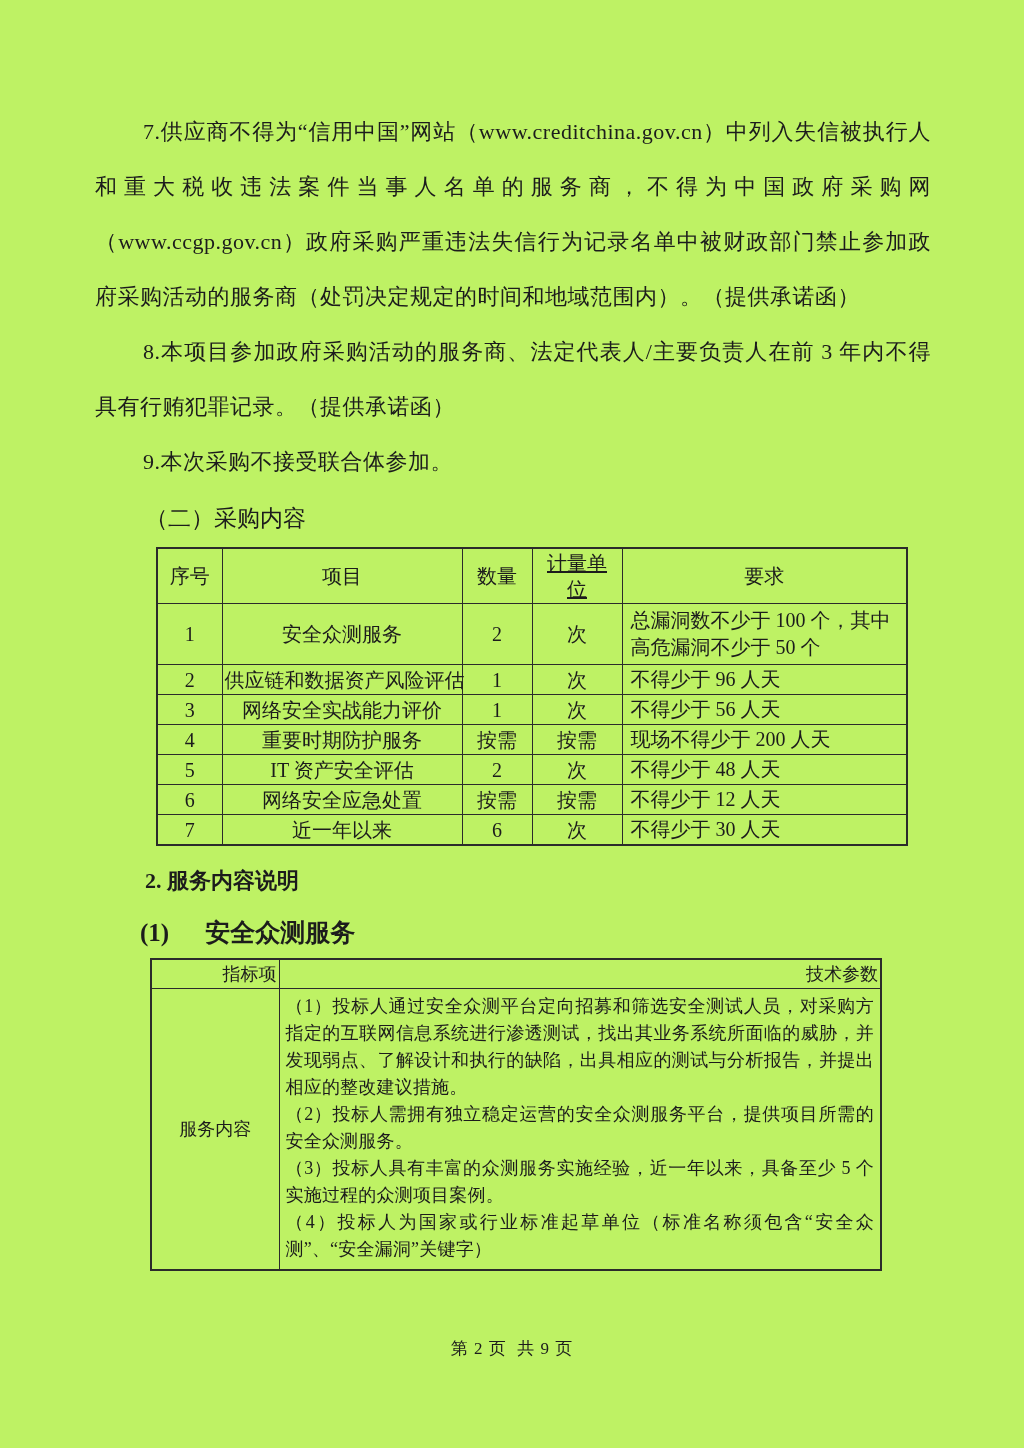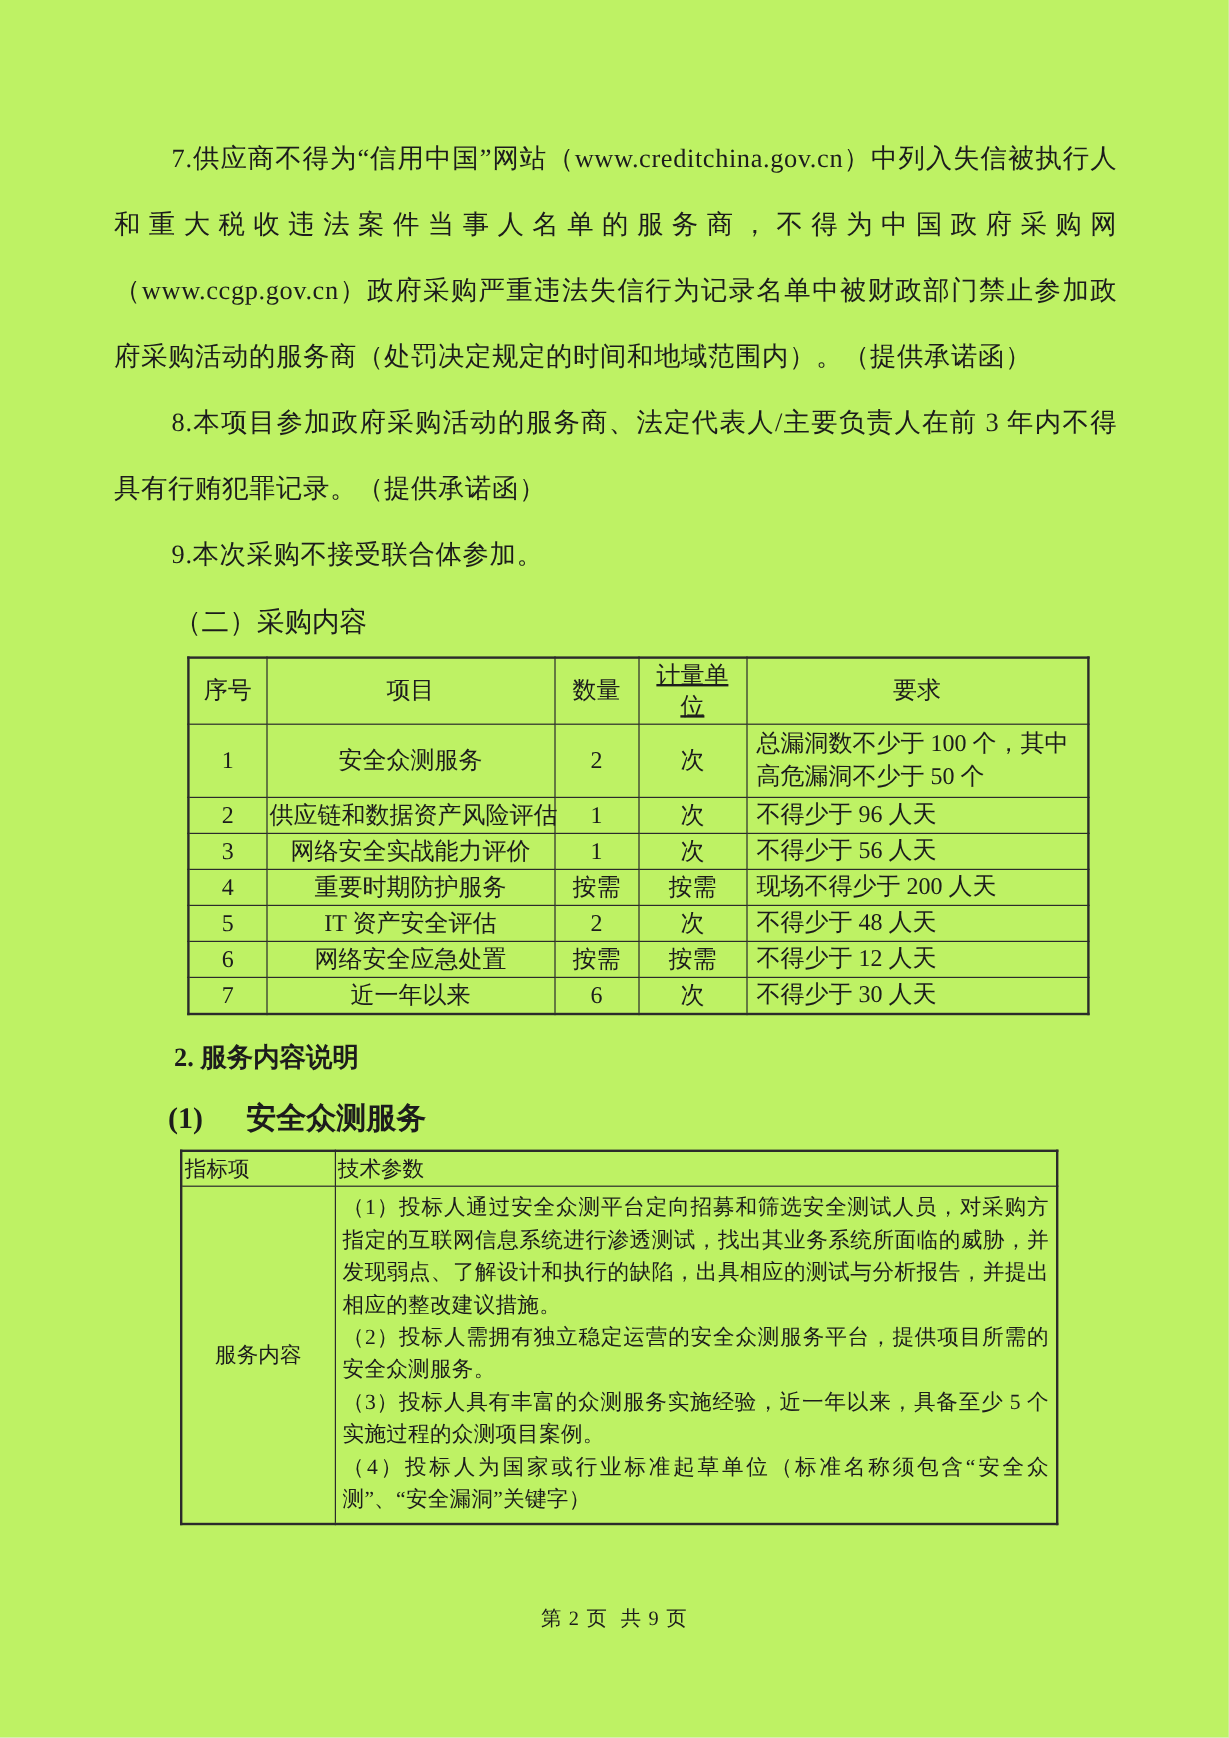--- a/index.html
+++ b/index.html
@@ -95,21 +95,21 @@
   }
   .detail-table th, .detail-table td {
     border: 1px solid #2b2b2b;
     font-weight: normal;
     vertical-align: middle;
     padding: 1px 2px;
   }
   .detail-table col.c-label { width: 128px; }
   .detail-table col.c-param { width: 602px; }
   .detail-table thead tr { height: 29px; }
-  .detail-table th { text-align: left; line-height: 26px; }
+  .detail-table th { text-align: right; line-height: 26px; }
   .detail-table td.cell-label { text-align: center; }
   .detail-table td.cell-params { padding: 4px 6px 6px 6px; }
   .detail-table td.cell-params p {
     line-height: 27px;
     text-align: justify;
     letter-spacing: 0.2px;
   }
 
   .page-footer {
     position: absolute;

